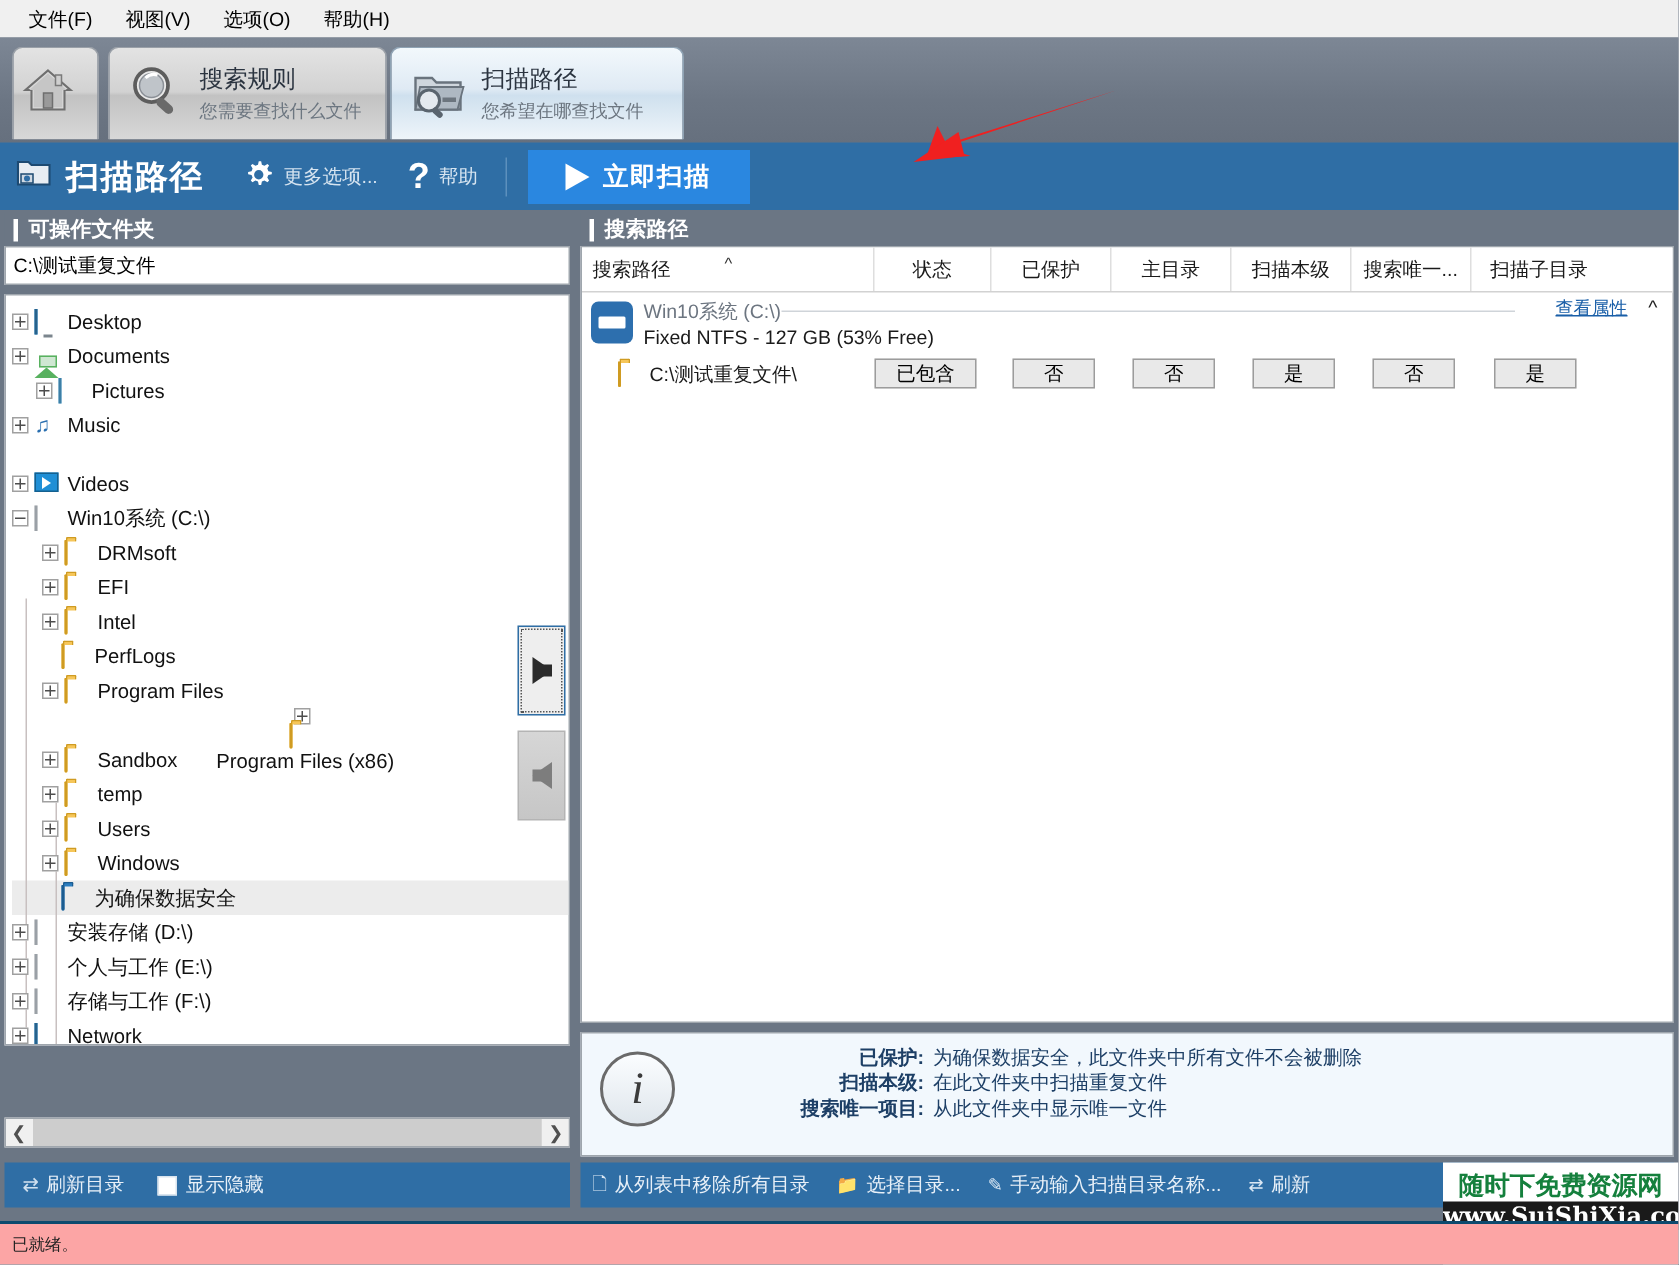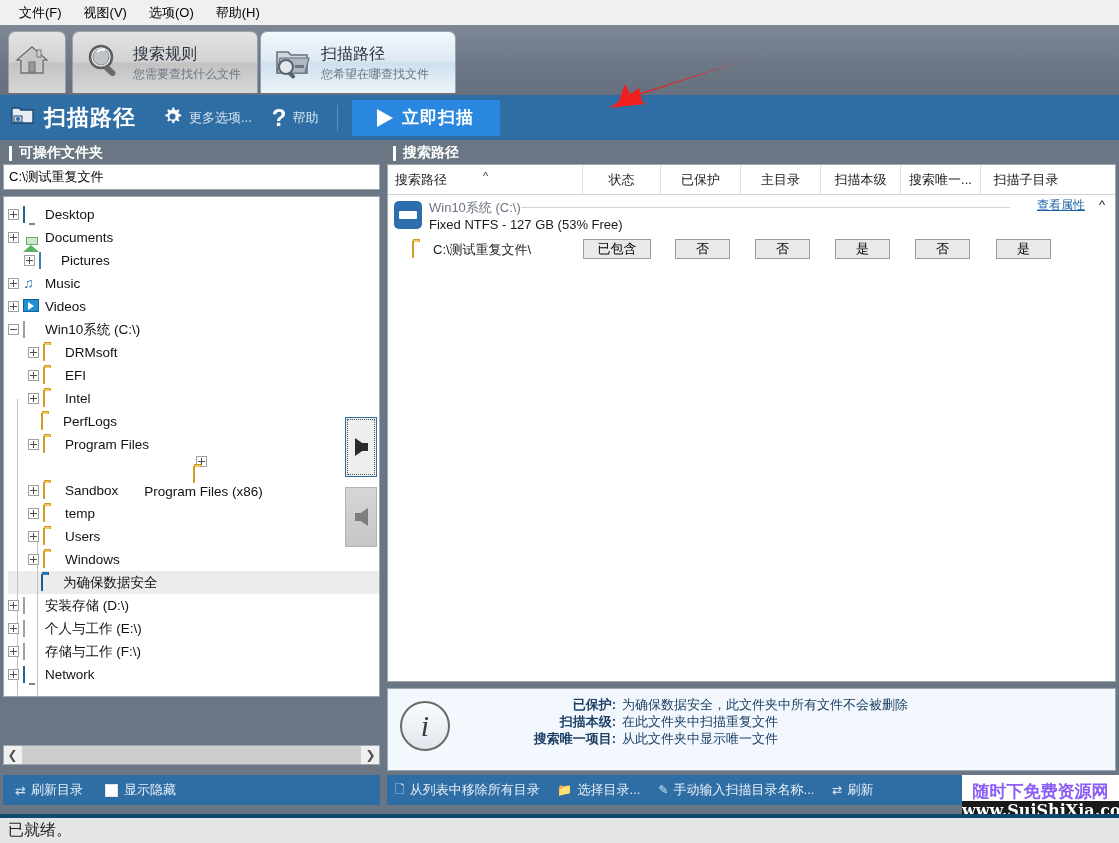--- a/index.html
+++ b/index.html
@@ -146,28 +146,28 @@
   .inforow{display:flex;font-size:13px;line-height:17px;}
   .ikey{width:150px;text-align:right;font-weight:bold;color:#1d3f66;flex:0 0 150px;}
   .ival{margin-left:6px;color:#1d3f66;}
 
   .rbottom{position:absolute;left:387px;top:775px;width:729px;height:30px;background:#2f6ea5;
            display:flex;align-items:center;box-sizing:border-box;padding-left:8px;}
   .rbottom .bitem{display:flex;align-items:center;color:#e8f0f8;font-size:13px;margin-right:18px;cursor:default;}
   .rbottom .bitem .gl{margin-right:5px;color:#dbe8f4;font-size:12px;}
 
   
-  .statusbar{position:absolute;left:0;top:814px;width:1119px;height:29px;background:#e5e5e5;
-             border-top:4px solid #0c4a6e;display:flex;align-items:center;padding-left:8px;
-             box-sizing:border-box;font-size:16px;color:#222;}
+  .statusbar{position:absolute;left:0;top:814px;width:1119px;height:29px;background:#fca5a5;
+             border-top:2px solid #0c4a6e;display:flex;align-items:center;padding-left:8px;
+             box-sizing:border-box;font-size:11px;color:#222;}
 
   
   .wm{position:absolute;left:962px;top:775px;width:157px;height:68px;background:#ffffff;
       display:flex;flex-direction:column;align-items:center;justify-content:center;overflow:hidden;}
-  .wm1{font-size:17px;font-weight:bold;color:#8b5cf6;letter-spacing:0px;line-height:20px;
+  .wm1{font-size:17px;font-weight:bold;color:#15803d;letter-spacing:0px;line-height:20px;
        font-family:"DejaVu Sans",sans-serif;}
   .wm2{font-size:16px;font-weight:bold;color:#ffffff;background:#1a1a1a;line-height:19px;
        width:100%;text-align:center;font-family:"DejaVu Serif",serif;}
   .wm3{font-size:14px;font-weight:bold;color:#c62020;line-height:18px;letter-spacing:1px;}
 
   
   .redarrow{position:absolute;left:595px;top:58px;width:160px;height:50px;pointer-events:none;}
 </style>
 </head>
 <body>
@@ -299,21 +299,21 @@
         <div class="trow" style="padding-left: 16px;">
           <span class="plusbox plus"></span>
           <span class="ticon"><span class="pici"></span></span>
           <span class="tlabel">Pictures</span>
         </div>
         <div class="trow" style="padding-left: 0px;">
           <span class="plusbox plus"></span>
           <span class="ticon"><span class="musici">♫</span></span>
           <span class="tlabel">Music</span>
         </div>
-        <div class="trow" style="padding-left: 0px;">
+        <div class="trow" style="padding-left: 0px; margin-top: 16px;">
           <span class="plusbox plus"></span>
           <span class="ticon">
             <span class="vidi"></span>
           </span>
           <span class="tlabel">Videos</span>
         </div>
         <div class="trow" style="padding-left: 0px;">
           <span class="plusbox "></span>
           <span class="ticon"><span class="drive"></span></span>
           <span class="tlabel">Win10系统 (C:\)</span>

